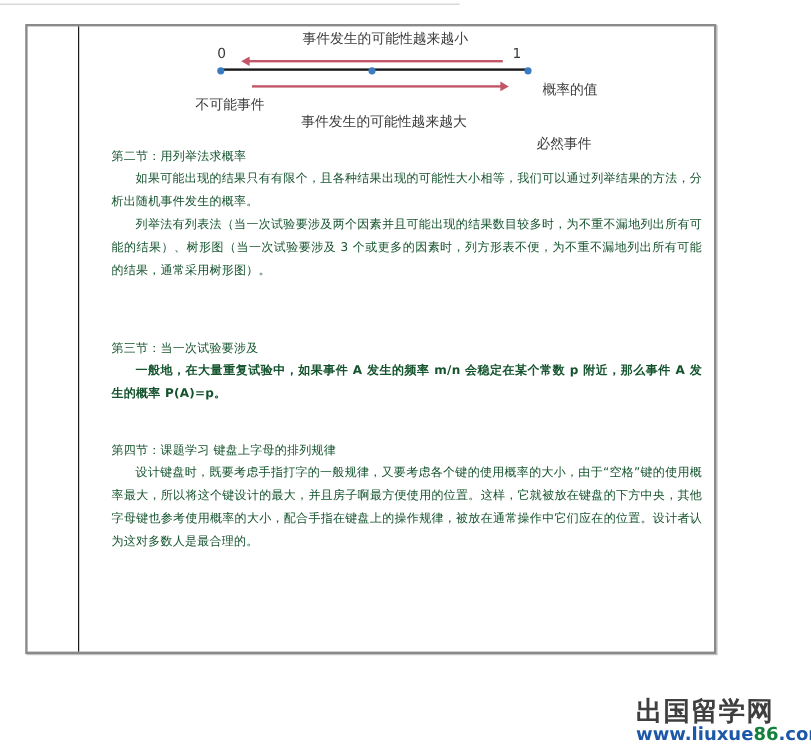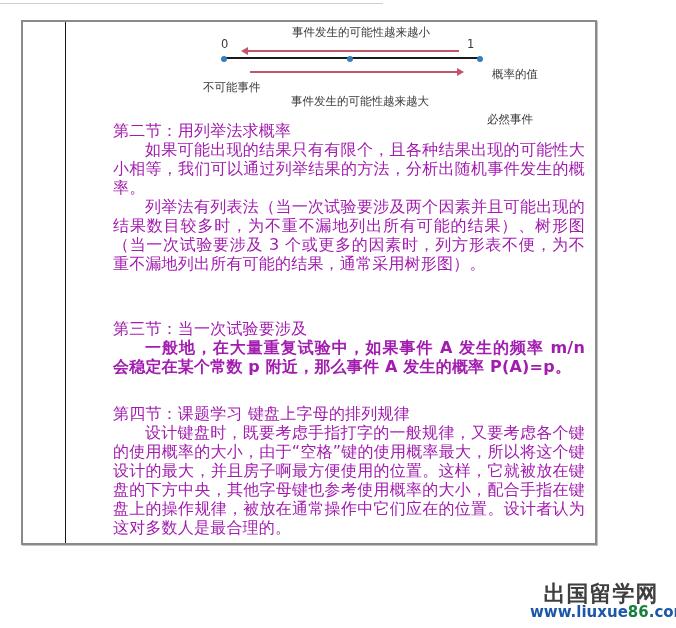--- a/index.html
+++ b/index.html
@@ -6,21 +6,21 @@
   body{
     width:676px;height:628px;position:relative;background:#ffffff;
     font-family:"DejaVu Sans","Liberation Sans",sans-serif;
     overflow:hidden;
   }
   .faint-top-rule{position:absolute;left:0;top:3px;width:383px;height:1px;background:#cfcfcf;}
 
   .doc-table{
     position:absolute;left:21px;top:20px;width:572px;height:521px;
     border:2px solid #8a8a8a;box-shadow:1px 1px 0 #c2c2c2;
-    display:flex;background:#ffffff;gap:40px;
+    display:flex;background:#ffffff;
   }
   .left-cell{width:42px;border-right:1px solid #1a1a1a;}
   .right-cell{flex:1;padding:0 10px 0 7px;overflow:hidden;}
 
   
   .diagram{position:relative;height:72px;margin:3px 0 0 -7px;width:533px;
     font-size:11.5px;color:#3a3a3a;}
   .diagram .lbl{position:absolute;white-space:nowrap;}
   .d-top-label{top:0;left:180px;width:150px;text-align:center;}
   .d-tick0{top:12px;left:115px;}
@@ -37,29 +37,29 @@
   .ah-left{left:-6px;border-top:4px solid transparent;border-bottom:4px solid transparent;border-right:7px solid currentColor;}
   .ah-right{right:-6px;border-top:4px solid transparent;border-bottom:4px solid transparent;border-left:7px solid currentColor;}
 
   .prob-line{position:absolute;top:32px;left:117px;width:259px;height:2px;background:#1a1a1a;}
   .dot{position:absolute;top:31px;width:6px;height:6px;border-radius:50%;}
   .dot-left{left:115px;}
   .dot-mid{left:241px;}
   .dot-right{left:371px;}
 
   
-  .textblock{margin-top:24px;font-size:16px;line-height:19px;color:#a21caf;letter-spacing:0.2px;}
+  .textblock{margin-top:24px;font-size:10px;line-height:19px;color:#14532d;letter-spacing:0.2px;margin-left:20px;}
   .textblock p{margin:0;}
   .para{text-indent:2em;text-align:justify;}
   .bold{font-weight:bold;}
   .section-3{margin-top:46px;}
   .section-4{margin-top:28px;}
 
   
-  .watermark{position:absolute;left:530px;top:582px;width:142px;text-align:center;line-height:1.05;}
+  .watermark{position:absolute;left:530px;top:582px;width:142px;line-height:1.05;}
   .wm-name{font-size:22px;font-weight:bold;color:#3f3f3f;letter-spacing:1px;white-space:nowrap;}
   .wm-url{font-size:15px;font-weight:bold;color:#1d57a8;white-space:nowrap;}
   .wm-red{color:#15803d;}
 </style>
 </head>
 <body>
 
 <div class="faint-top-rule"></div>
 
 <div class="doc-table">

